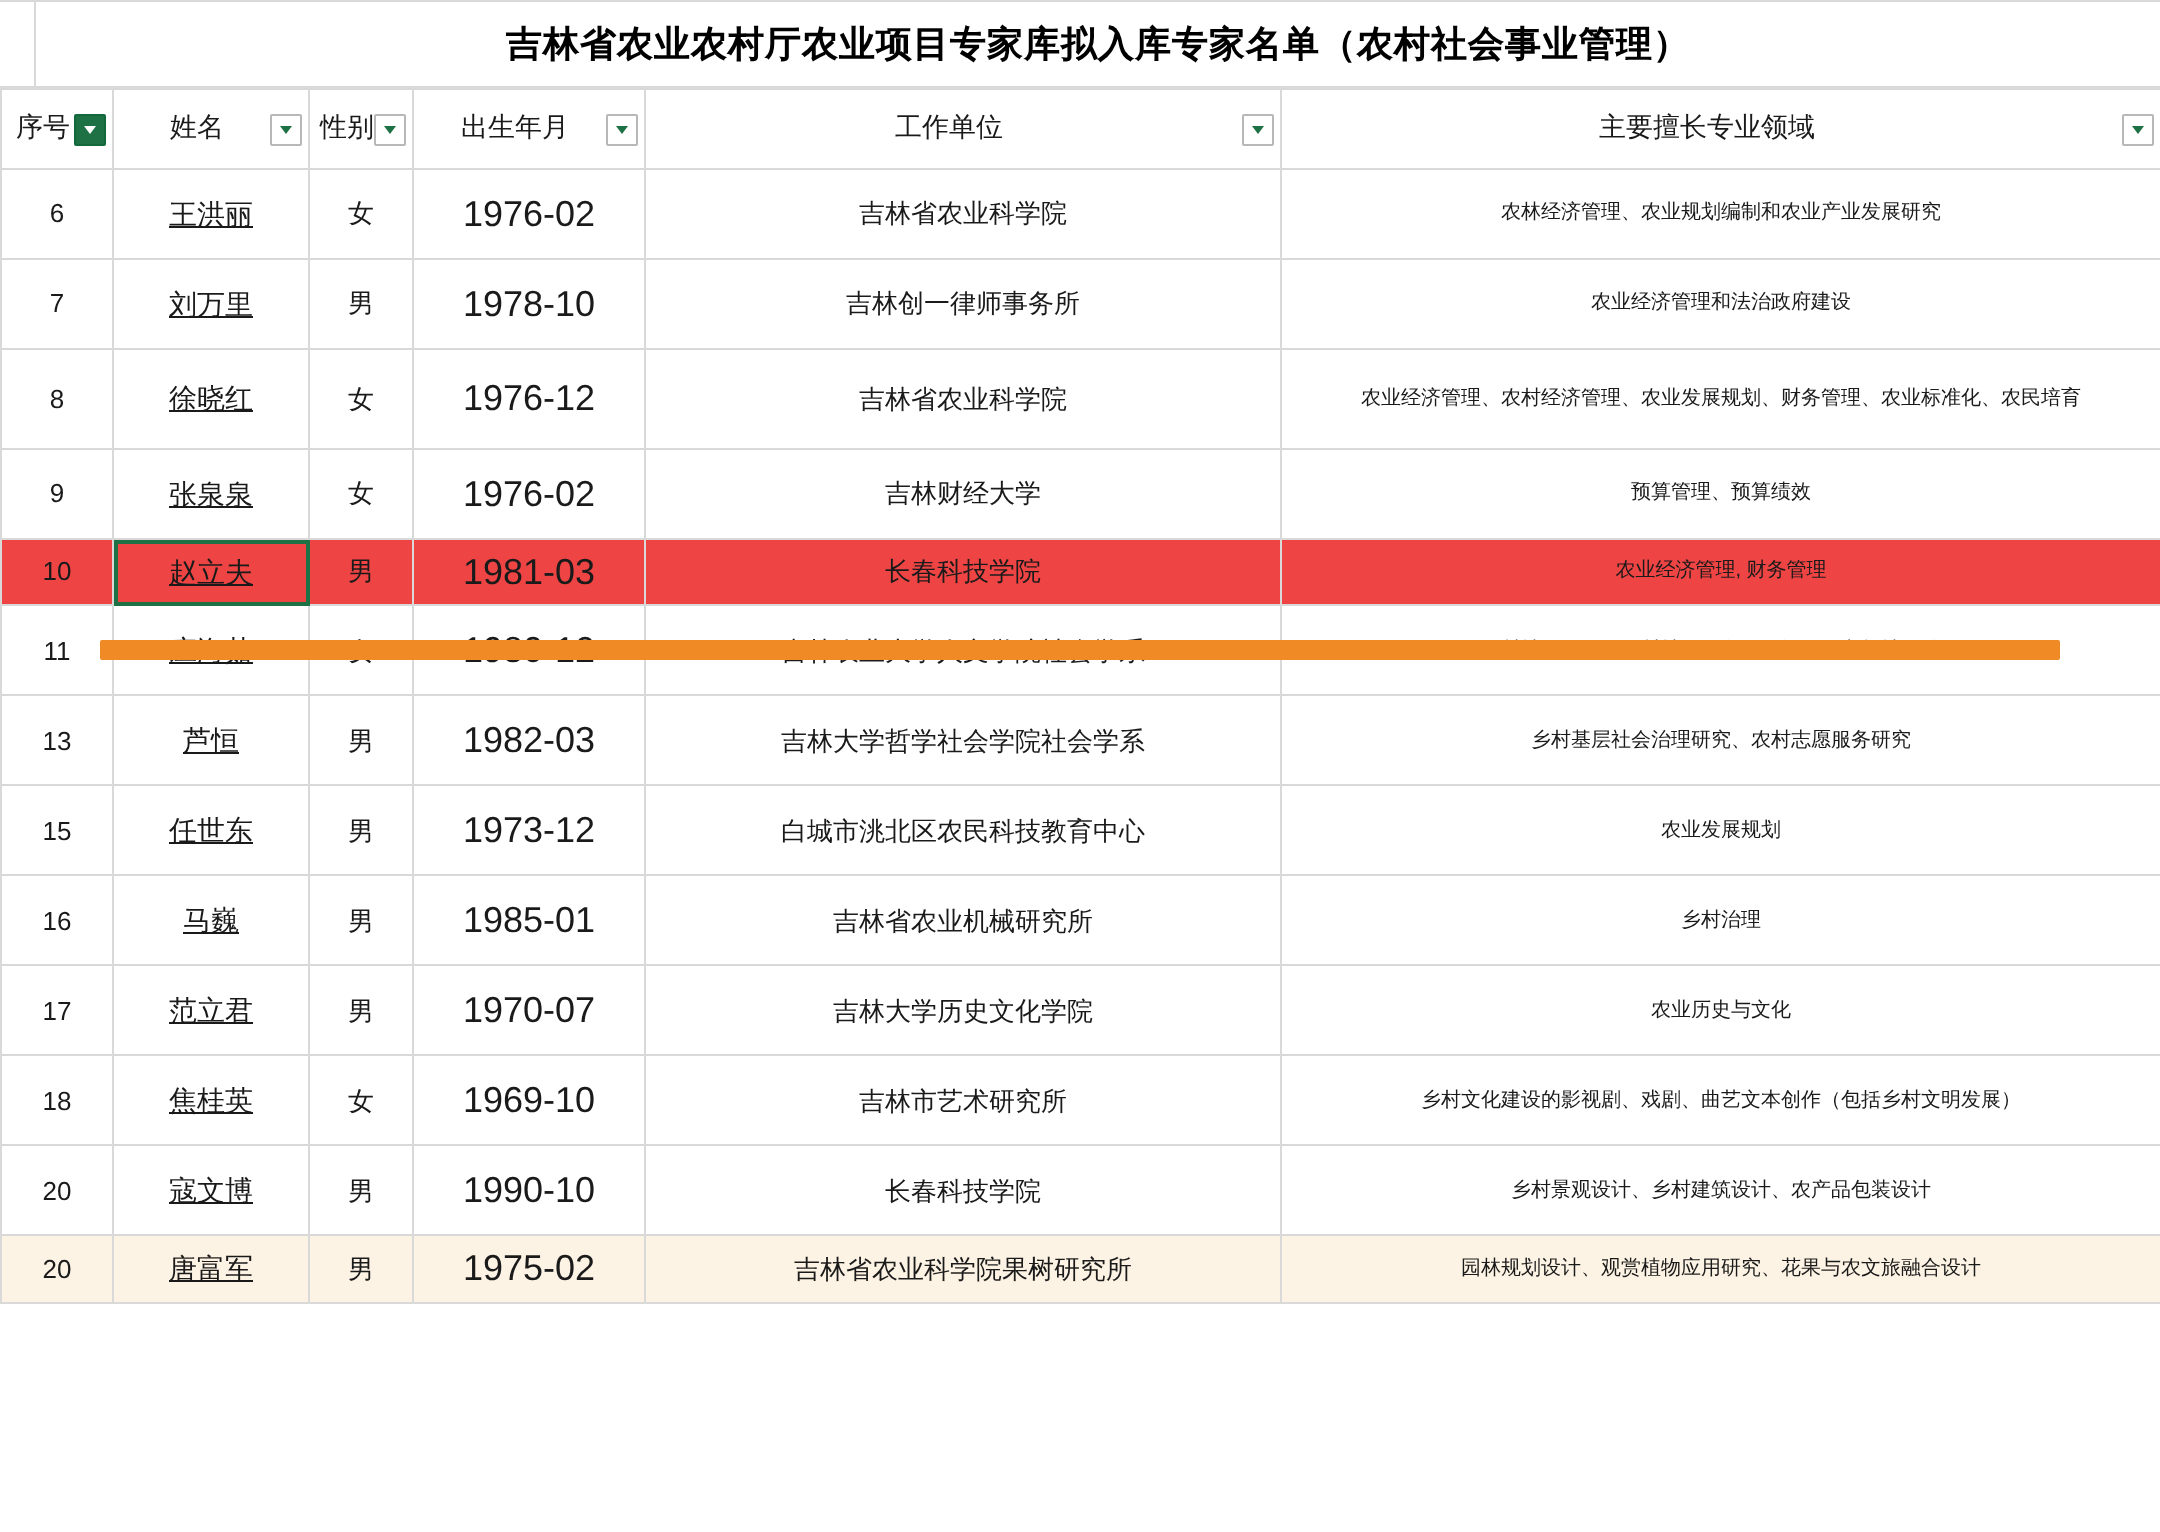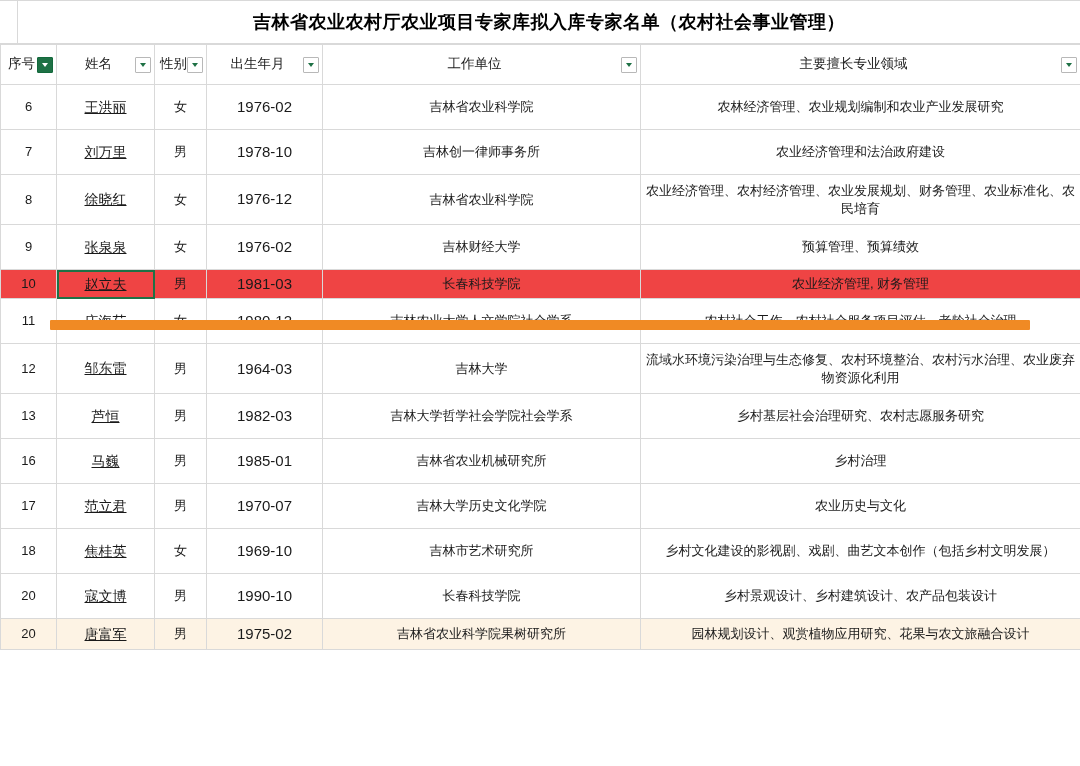--- a/index.html
+++ b/index.html
@@ -102,23 +102,23 @@
   .col-seq { width: 56px; }
   .col-name { width: 98px; }
   .col-gender { width: 52px; }
   .col-birth { width: 116px; }
   .col-org { width: 318px; }
   .col-field { width: 440px; }
 
   td.c-seq { font-size: 13px; }
   td.c-name { font-size: 14px; text-decoration: underline; }
   td.c-gender { font-size: 13px; }
-  td.c-birth { font-size: 15px; }
+  td.c-birth { font-size: 18px; }
   td.c-org { font-size: 13px; }
-  td.c-field { font-size: 13px; text-align: center; }
+  td.c-field { font-size: 10px; text-align: center; }
 
   tr.row-normal td { height: 45px; background: #ffffff; }
   tr.row-highlight td { background: #fdf3e4; height: 31px; }
   tr.row-tall td { height: 50px; }
   tr.row-selected td { background: #ef4444; }
 
   .selected-cell {
     outline: 2px solid #1e7145;
     outline-offset: -2px;
     position: relative;
@@ -242,39 +242,39 @@
 
       <tr class="row-normal">
         <td class="c-seq">11</td>
         <td class="c-name">庄海茹</td>
         <td class="c-gender">女</td>
         <td class="c-birth">1980-12</td>
         <td class="c-org">吉林农业大学人文学院社会学系</td>
         <td class="c-field">农村社会工作、农村社会服务项目评估、老龄社会治理</td>
       </tr>
 
-      <tr class="row-normal row-tall">
-        <td class="c-seq">12</td>
-        <td class="c-name">邹东雷</td>
-        <td class="c-gender">男</td>
-        <td class="c-birth">1964-03</td>
-        <td class="c-org">吉林大学</td>
-        <td class="c-field">流域水环境污染治理与生态修复、农村环境整治、农村污水治理、农业废弃物资源化利用</td>
-      </tr>
 
       <tr class="row-normal">
         <td class="c-seq">13</td>
         <td class="c-name">芦恒</td>
         <td class="c-gender">男</td>
         <td class="c-birth">1982-03</td>
         <td class="c-org">吉林大学哲学社会学院社会学系</td>
         <td class="c-field">乡村基层社会治理研究、农村志愿服务研究</td>
       </tr>
 
 
+      <tr class="row-normal">
+        <td class="c-seq">15</td>
+        <td class="c-name">任世东</td>
+        <td class="c-gender">男</td>
+        <td class="c-birth">1973-12</td>
+        <td class="c-org">白城市洮北区农民科技教育中心</td>
+        <td class="c-field">农业发展规划</td>
+      </tr>
 
       <tr class="row-normal">
         <td class="c-seq">16</td>
         <td class="c-name">马巍</td>
         <td class="c-gender">男</td>
         <td class="c-birth">1985-01</td>
         <td class="c-org">吉林省农业机械研究所</td>
         <td class="c-field">乡村治理</td>
       </tr>
 

